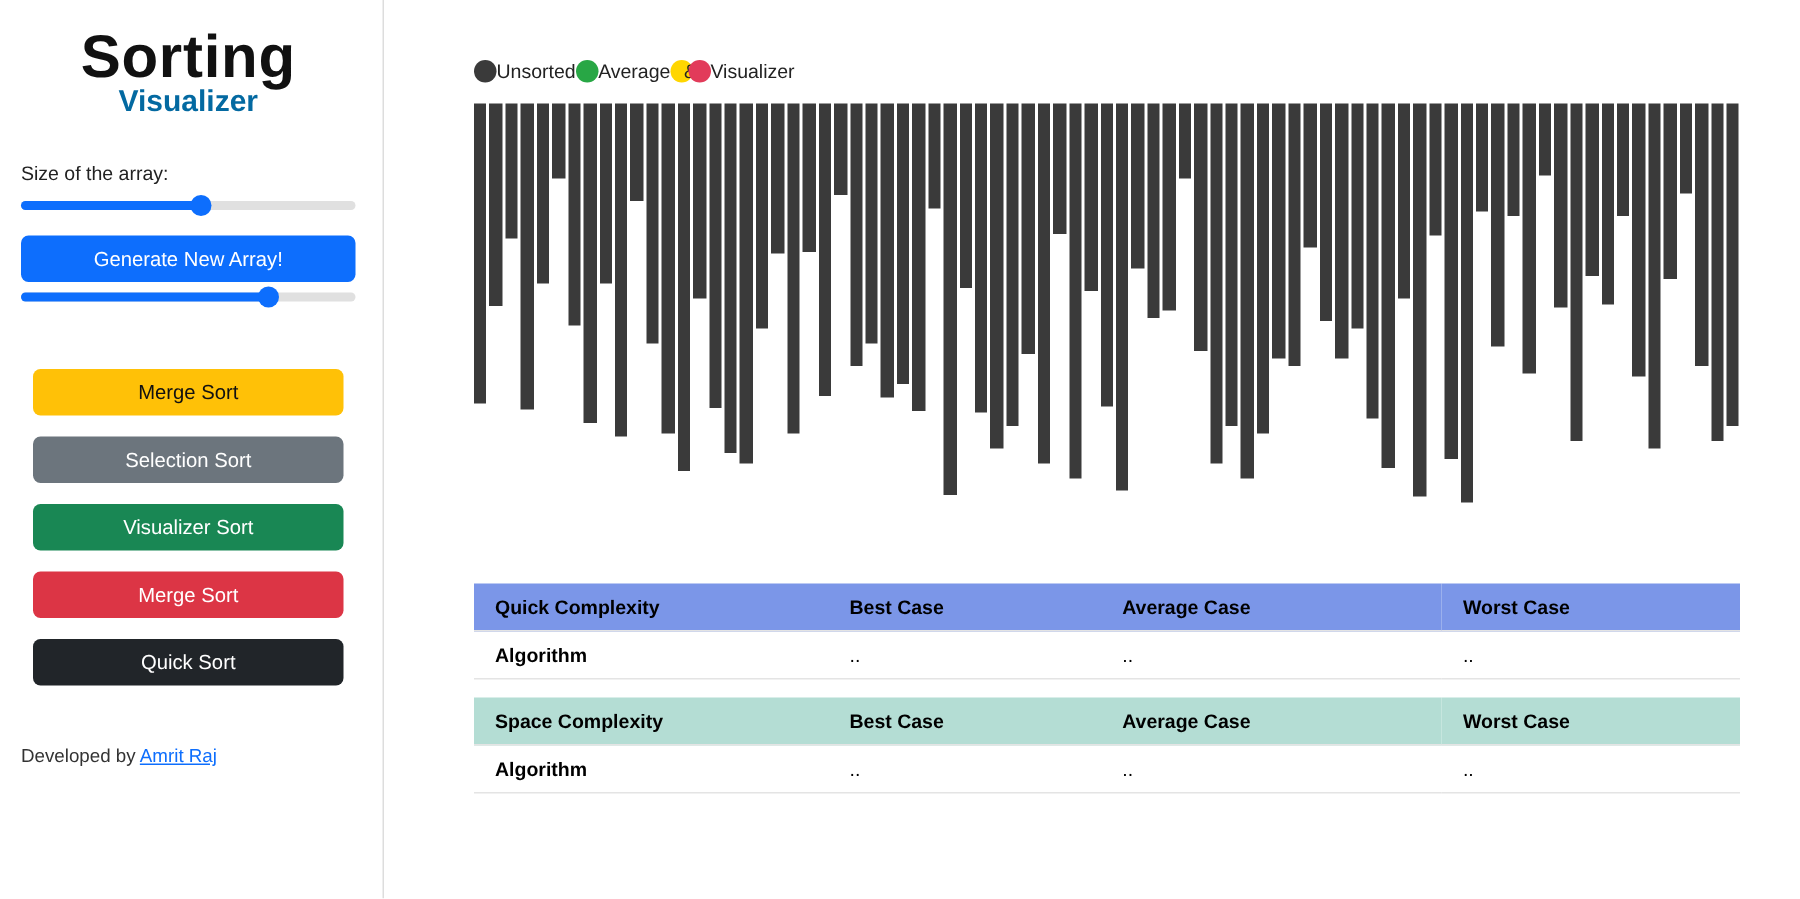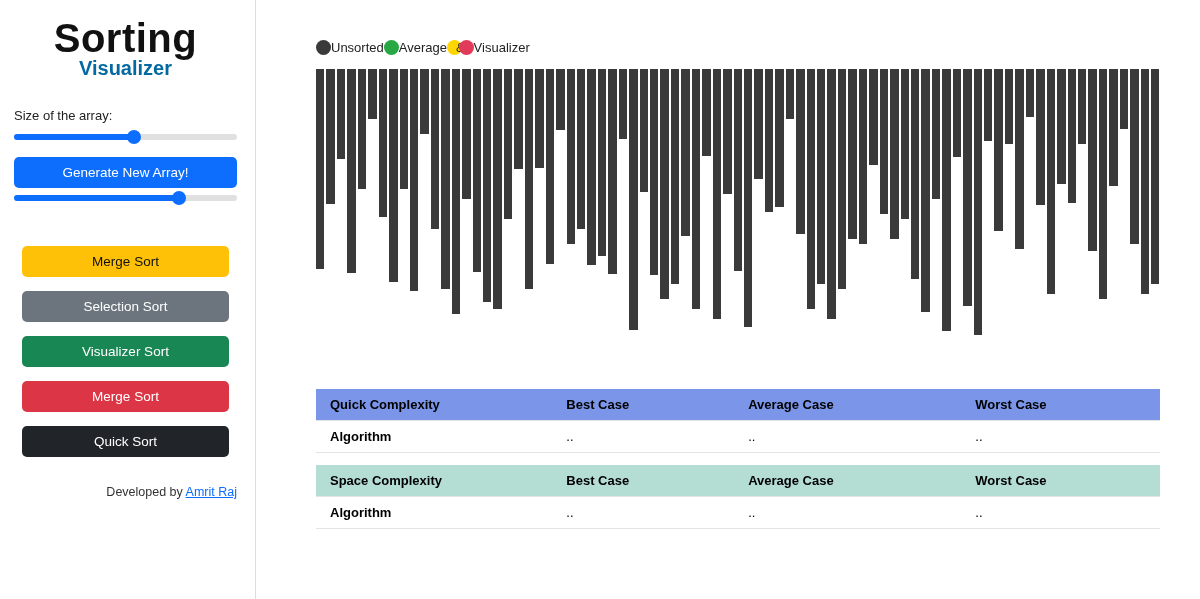--- a/index.html
+++ b/index.html
@@ -82,24 +82,24 @@
   }
   .btn-primary { background: #0d6efd; }
   .btn-warning { background: #ffc107; color: #111; }
   .btn-secondary { background: #6c757d; }
   .btn-success { background: #198754; }
   .btn-danger { background: #dc3545; }
   .btn-dark { background: #212529; }
   .sort-buttons { margin-top: 24px; }
   .sort-buttons .btn { margin-top: 14px; margin-left: 8px; margin-right: 8px; width: calc(100% - 16px); }
   .credit {
-    text-align: right;
+    text-align: left;
     font-size: 12.5px;
     color: #333;
-    margin-top: 28px;
+    margin-top: 40px;
   }
   .credit a { color: #0d6efd; text-decoration: underline; }
 
   .main {
     flex: 1;
     padding: 40px 40px 0 60px;
   }
   .legend {
     display: flex;
     align-items: flex-start;

